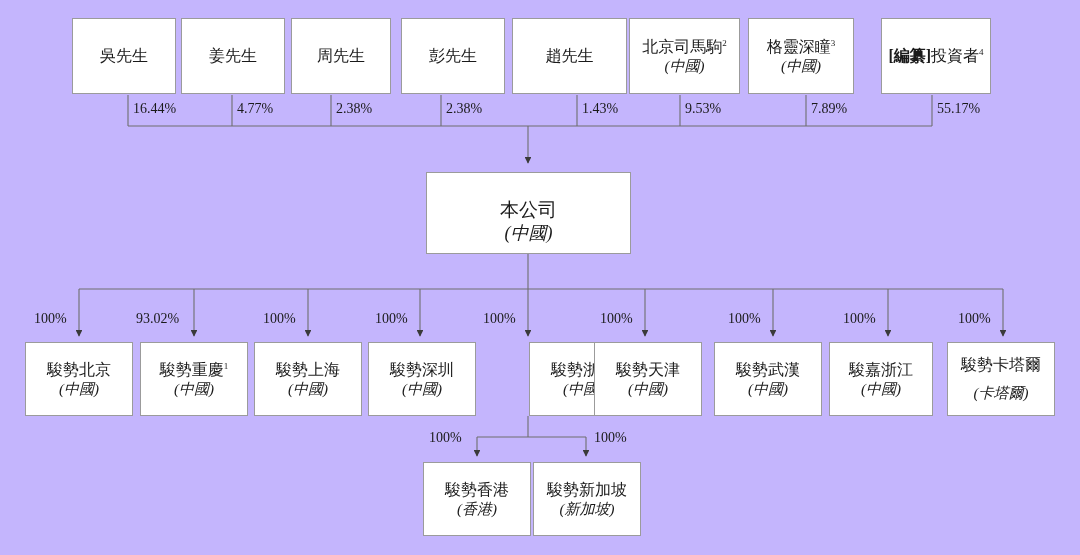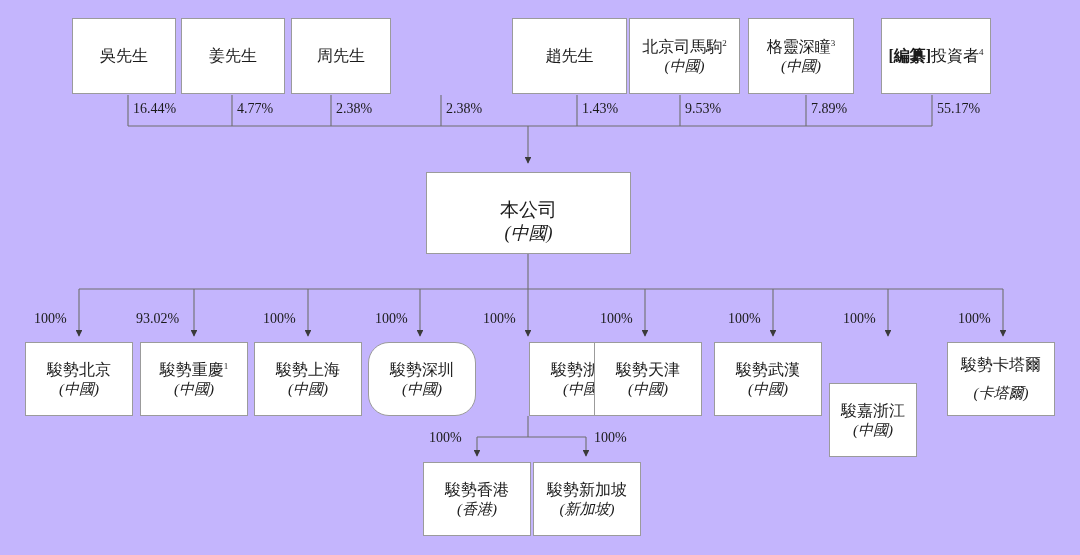--- a/index.html
+++ b/index.html
@@ -112,20 +112,23 @@
 
   <div class="node shareholder" style="left:72px; top:18px; width:104px; height:76px;">
     <div class="name"><span>吳先生</span></div>
   </div>
   <div class="node shareholder" style="left:181px; top:18px; width:104px; height:76px;">
     <div class="name"><span>姜先生</span></div>
   </div>
   <div class="node shareholder" style="left:291px; top:18px; width:100px; height:76px;">
     <div class="name"><span>周先生</span></div>
   </div>
+  <div class="node shareholder" style="left:401px; top:18px; width:104px; height:76px;">
+    <div class="name"><span>彭先生</span></div>
+  </div>
   <div class="node shareholder" style="left:512px; top:18px; width:115px; height:76px;">
     <div class="name"><span>趙先生</span></div>
   </div>
   <div class="node shareholder" style="left:629px; top:18px; width:111px; height:76px;">
     <div class="name"><span>北京司馬駒</span><sup>2</sup></div>
     <div class="loc">(中國)</div>
   </div>
   <div class="node shareholder" style="left:748px; top:18px; width:106px; height:76px;">
     <div class="name"><span>格靈深瞳</span><sup>3</sup></div>
     <div class="loc">(中國)</div>
@@ -153,37 +156,37 @@
     <div class="loc">(中國)</div>
   </div>
   <div class="node subsidiary" style="left:140px; top:342px; width:108px; height:74px;">
     <div class="name"><span>駿勢重慶</span><sup>1</sup></div>
     <div class="loc">(中國)</div>
   </div>
   <div class="node subsidiary" style="left:254px; top:342px; width:108px; height:74px;">
     <div class="name"><span>駿勢上海</span></div>
     <div class="loc">(中國)</div>
   </div>
-  <div class="node subsidiary" style="left:368px; top:342px; width:108px; height:74px;border-radius:21px;">
+  <div class="node subsidiary" style="left:368px; top:342px; width:108px; height:74px;">
     <div class="name"><span>駿勢深圳</span></div>
     <div class="loc">(中國)</div>
   </div>
   <div class="node subsidiary" style="left:481px; top:342px; width:108px; height:74px;margin-left:48px;">
     <div class="name"><span>駿勢浙江</span></div>
     <div class="loc">(中國)</div>
   </div>
   <div class="node subsidiary" style="left:594px; top:342px; width:108px; height:74px;">
     <div class="name"><span>駿勢天津</span></div>
     <div class="loc">(中國)</div>
   </div>
   <div class="node subsidiary" style="left:714px; top:342px; width:108px; height:74px;">
     <div class="name"><span>駿勢武漢</span></div>
     <div class="loc">(中國)</div>
   </div>
-  <div class="node subsidiary" style="left:829px; top:342px; width:88px; height:74px;margin-top:41px;">
+  <div class="node subsidiary" style="left:829px; top:342px; width:104px; height:74px;">
     <div class="name"><span>駿嘉浙江</span></div>
     <div class="loc">(中國)</div>
   </div>
   <div class="node subsidiary" style="left:947px; top:342px; width:108px; height:74px;gap:9px;">
     <div class="name"><span>駿勢卡塔爾</span></div>
     <div class="loc">(卡塔爾)</div>
   </div>
 
   <div class="pct" style="left:34px;  top:311px;">100%</div>
   <div class="pct" style="left:136px; top:311px;">93.02%</div>

